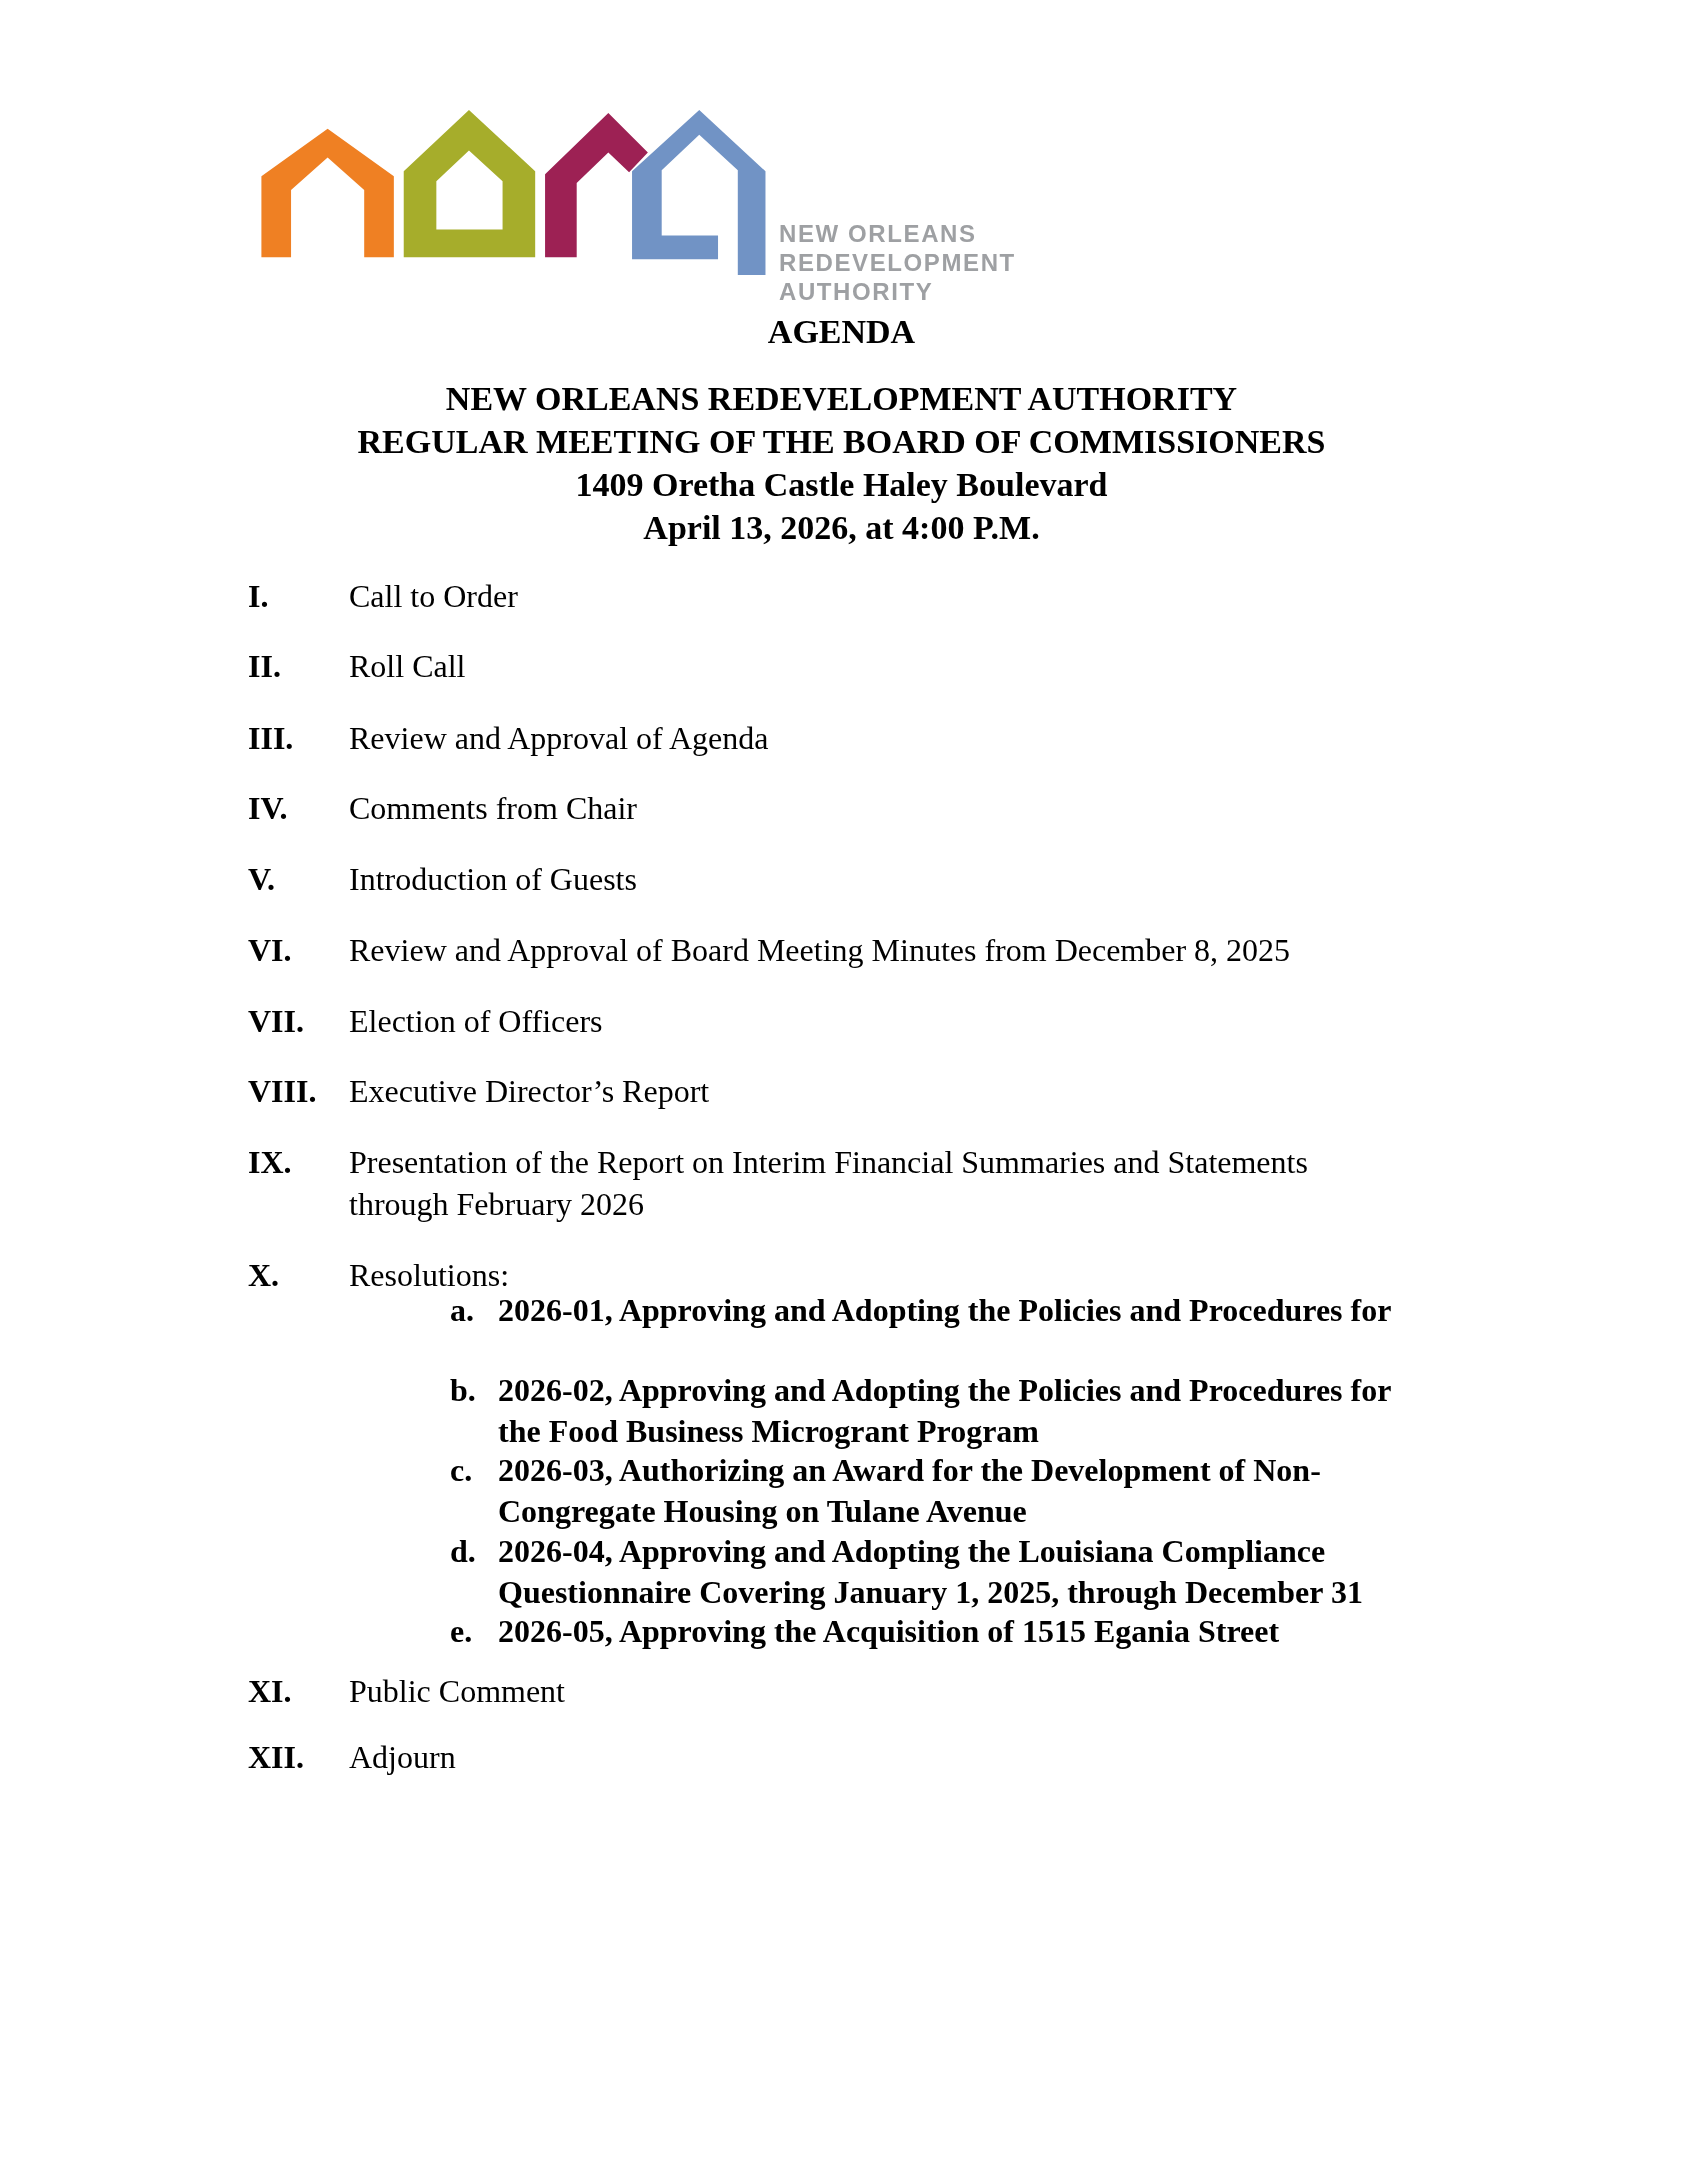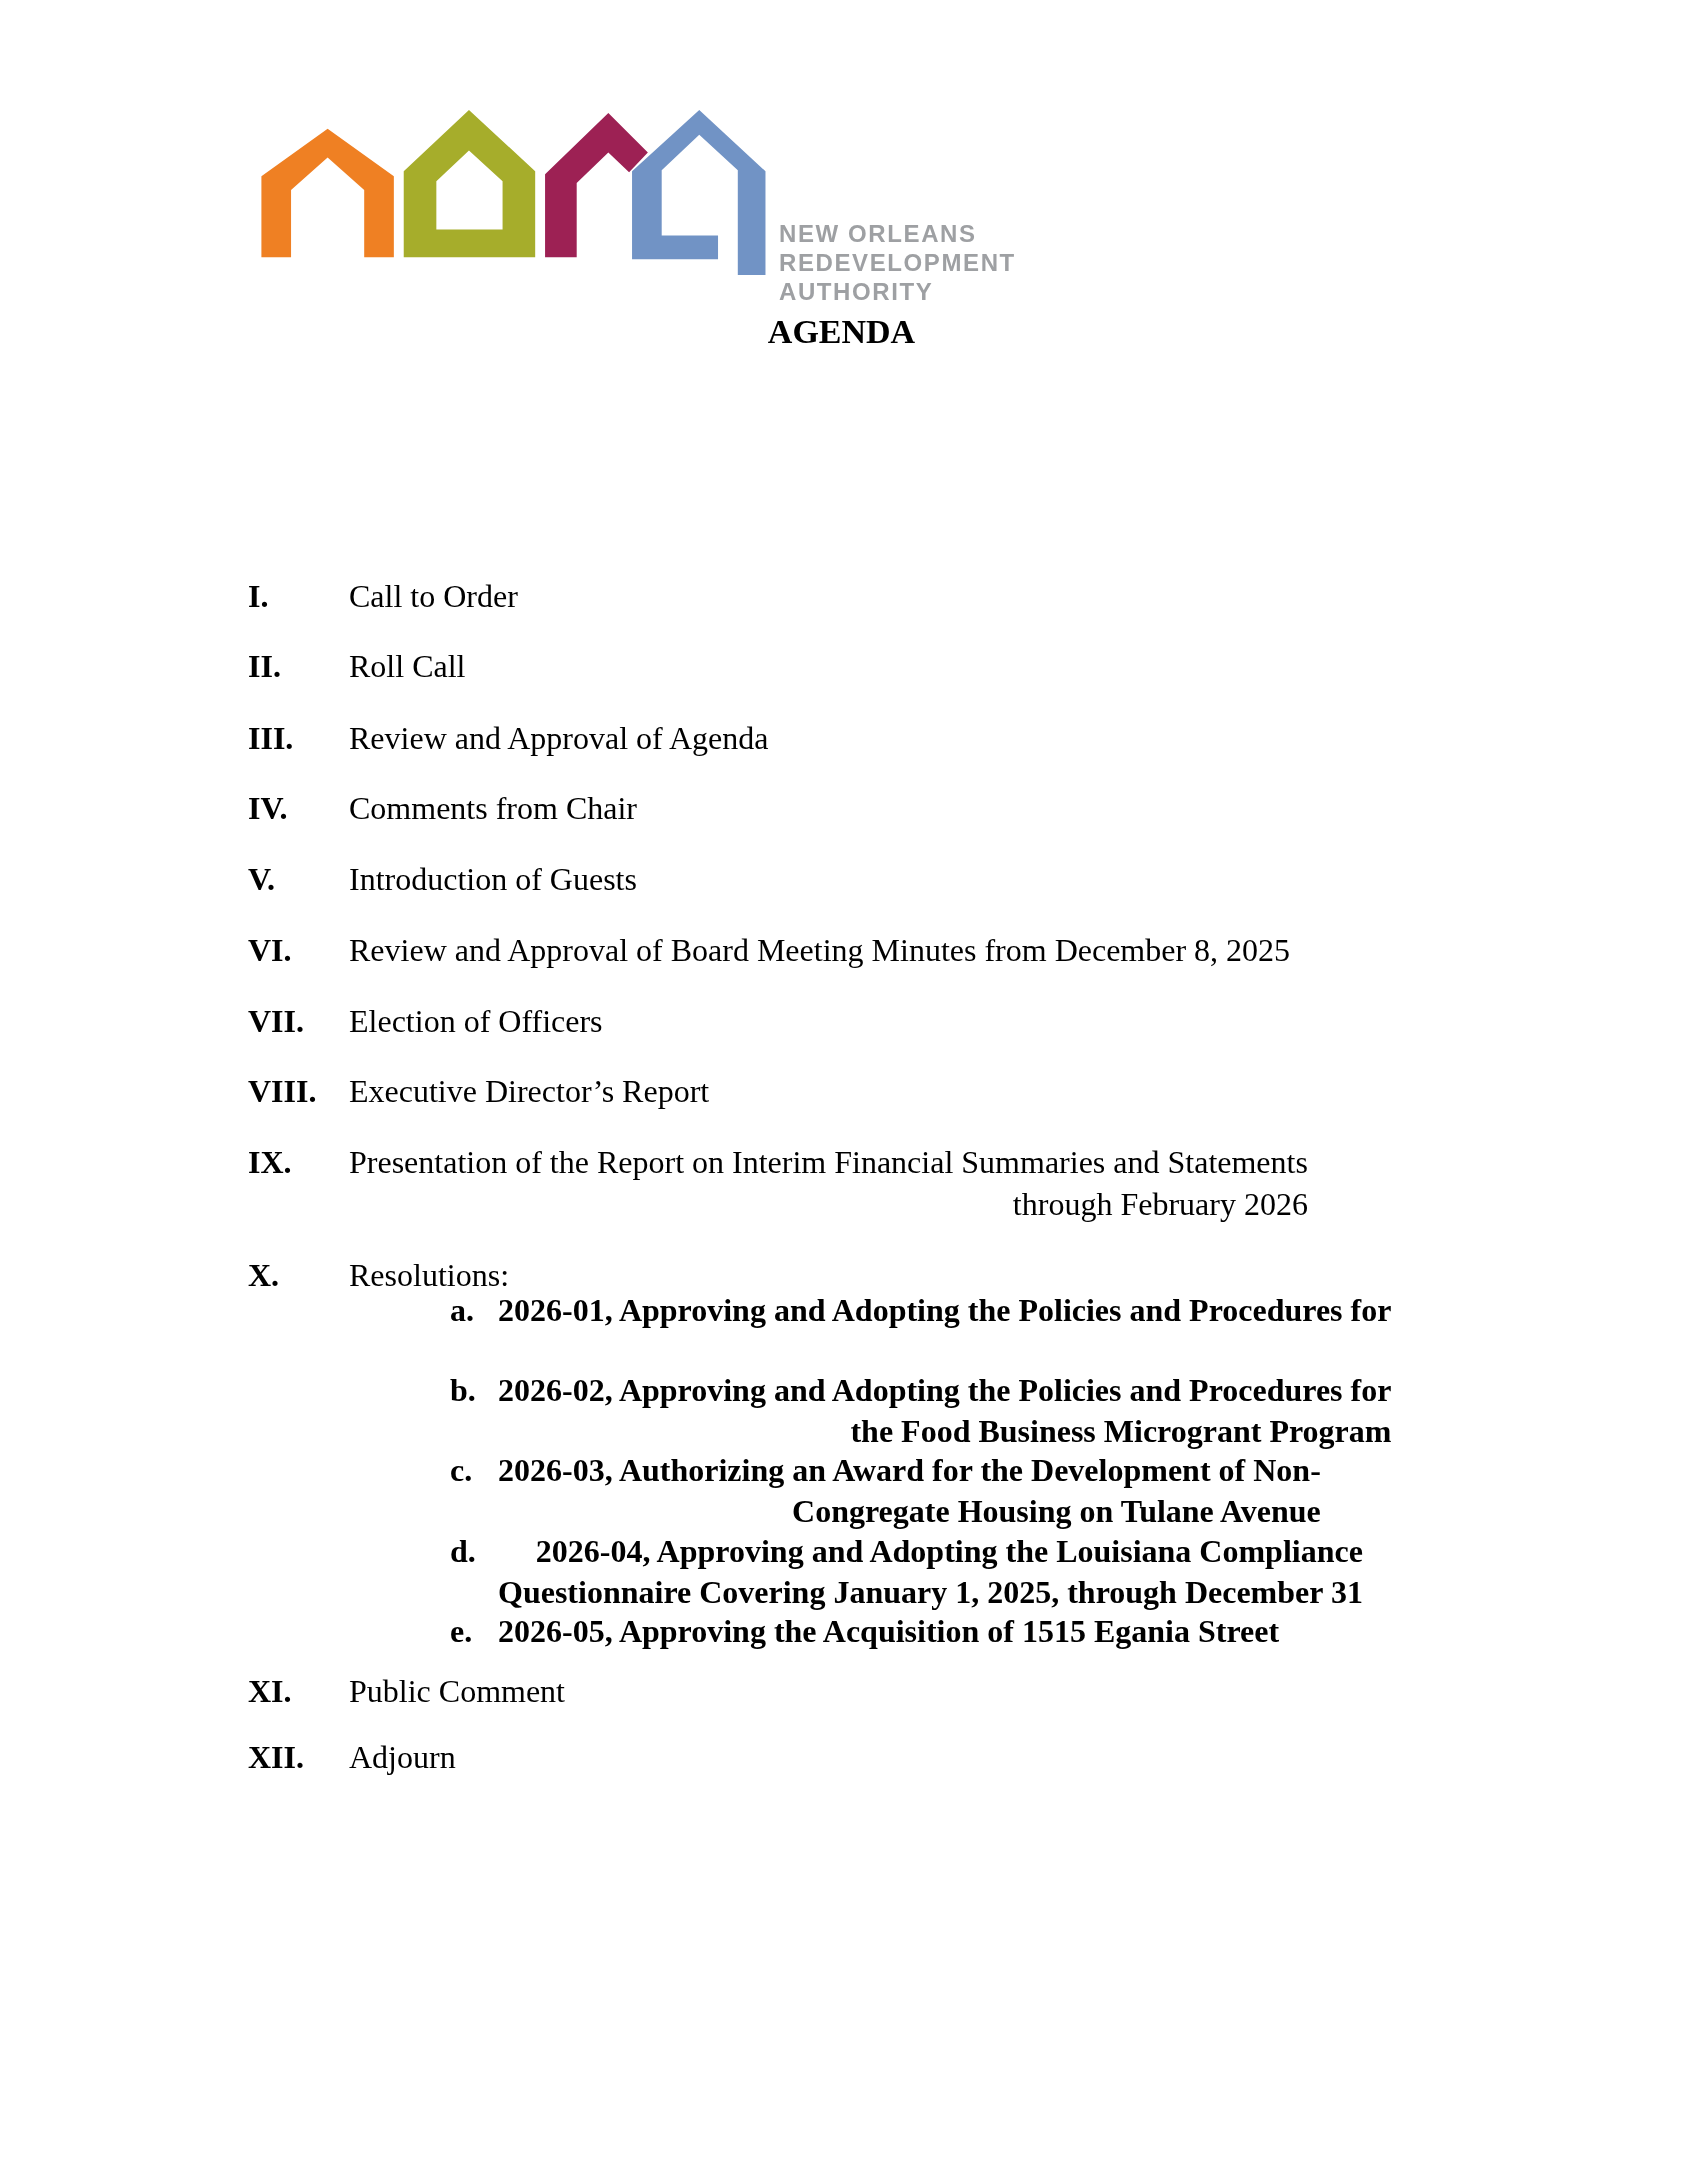--- a/index.html
+++ b/index.html
@@ -64,21 +64,21 @@
     display: flex;
     font-size: 32px;
     line-height: 42px;
     white-space: nowrap;
   }
   .item .num {
     flex: none;
     width: 101px;
     font-weight: bold;
   }
-  .line { display: block; text-align: right; }
+  .line { display: block; }
 
   .sub {
     position: absolute;
     left: 450px;
     display: flex;
     font-size: 32px;
     line-height: 41px;
     font-weight: bold;
     white-space: nowrap;
   }
@@ -100,20 +100,26 @@
   </svg>
 
   <div class="logo-wordmark">
     <div>NEW ORLEANS</div>
     <div>REDEVELOPMENT</div>
     <div>AUTHORITY</div>
   </div>
 
   <div class="doc-title">AGENDA</div>
 
+  <div class="meeting-title">
+    <div>NEW ORLEANS REDEVELOPMENT AUTHORITY</div>
+    <div>REGULAR MEETING OF THE BOARD OF COMMISSIONERS</div>
+    <div>1409 Oretha Castle Haley Boulevard</div>
+    <div>April 13, 2026, at 4:00 P.M.</div>
+  </div>
 
   <div class="item" style="top:575px">
     <span class="num">I.</span>
     <span class="txt">
         <span class="line">Call to Order</span>
       </span>
   </div>
 
   <div class="item" style="top:645px">
     <span class="num">II.</span>

